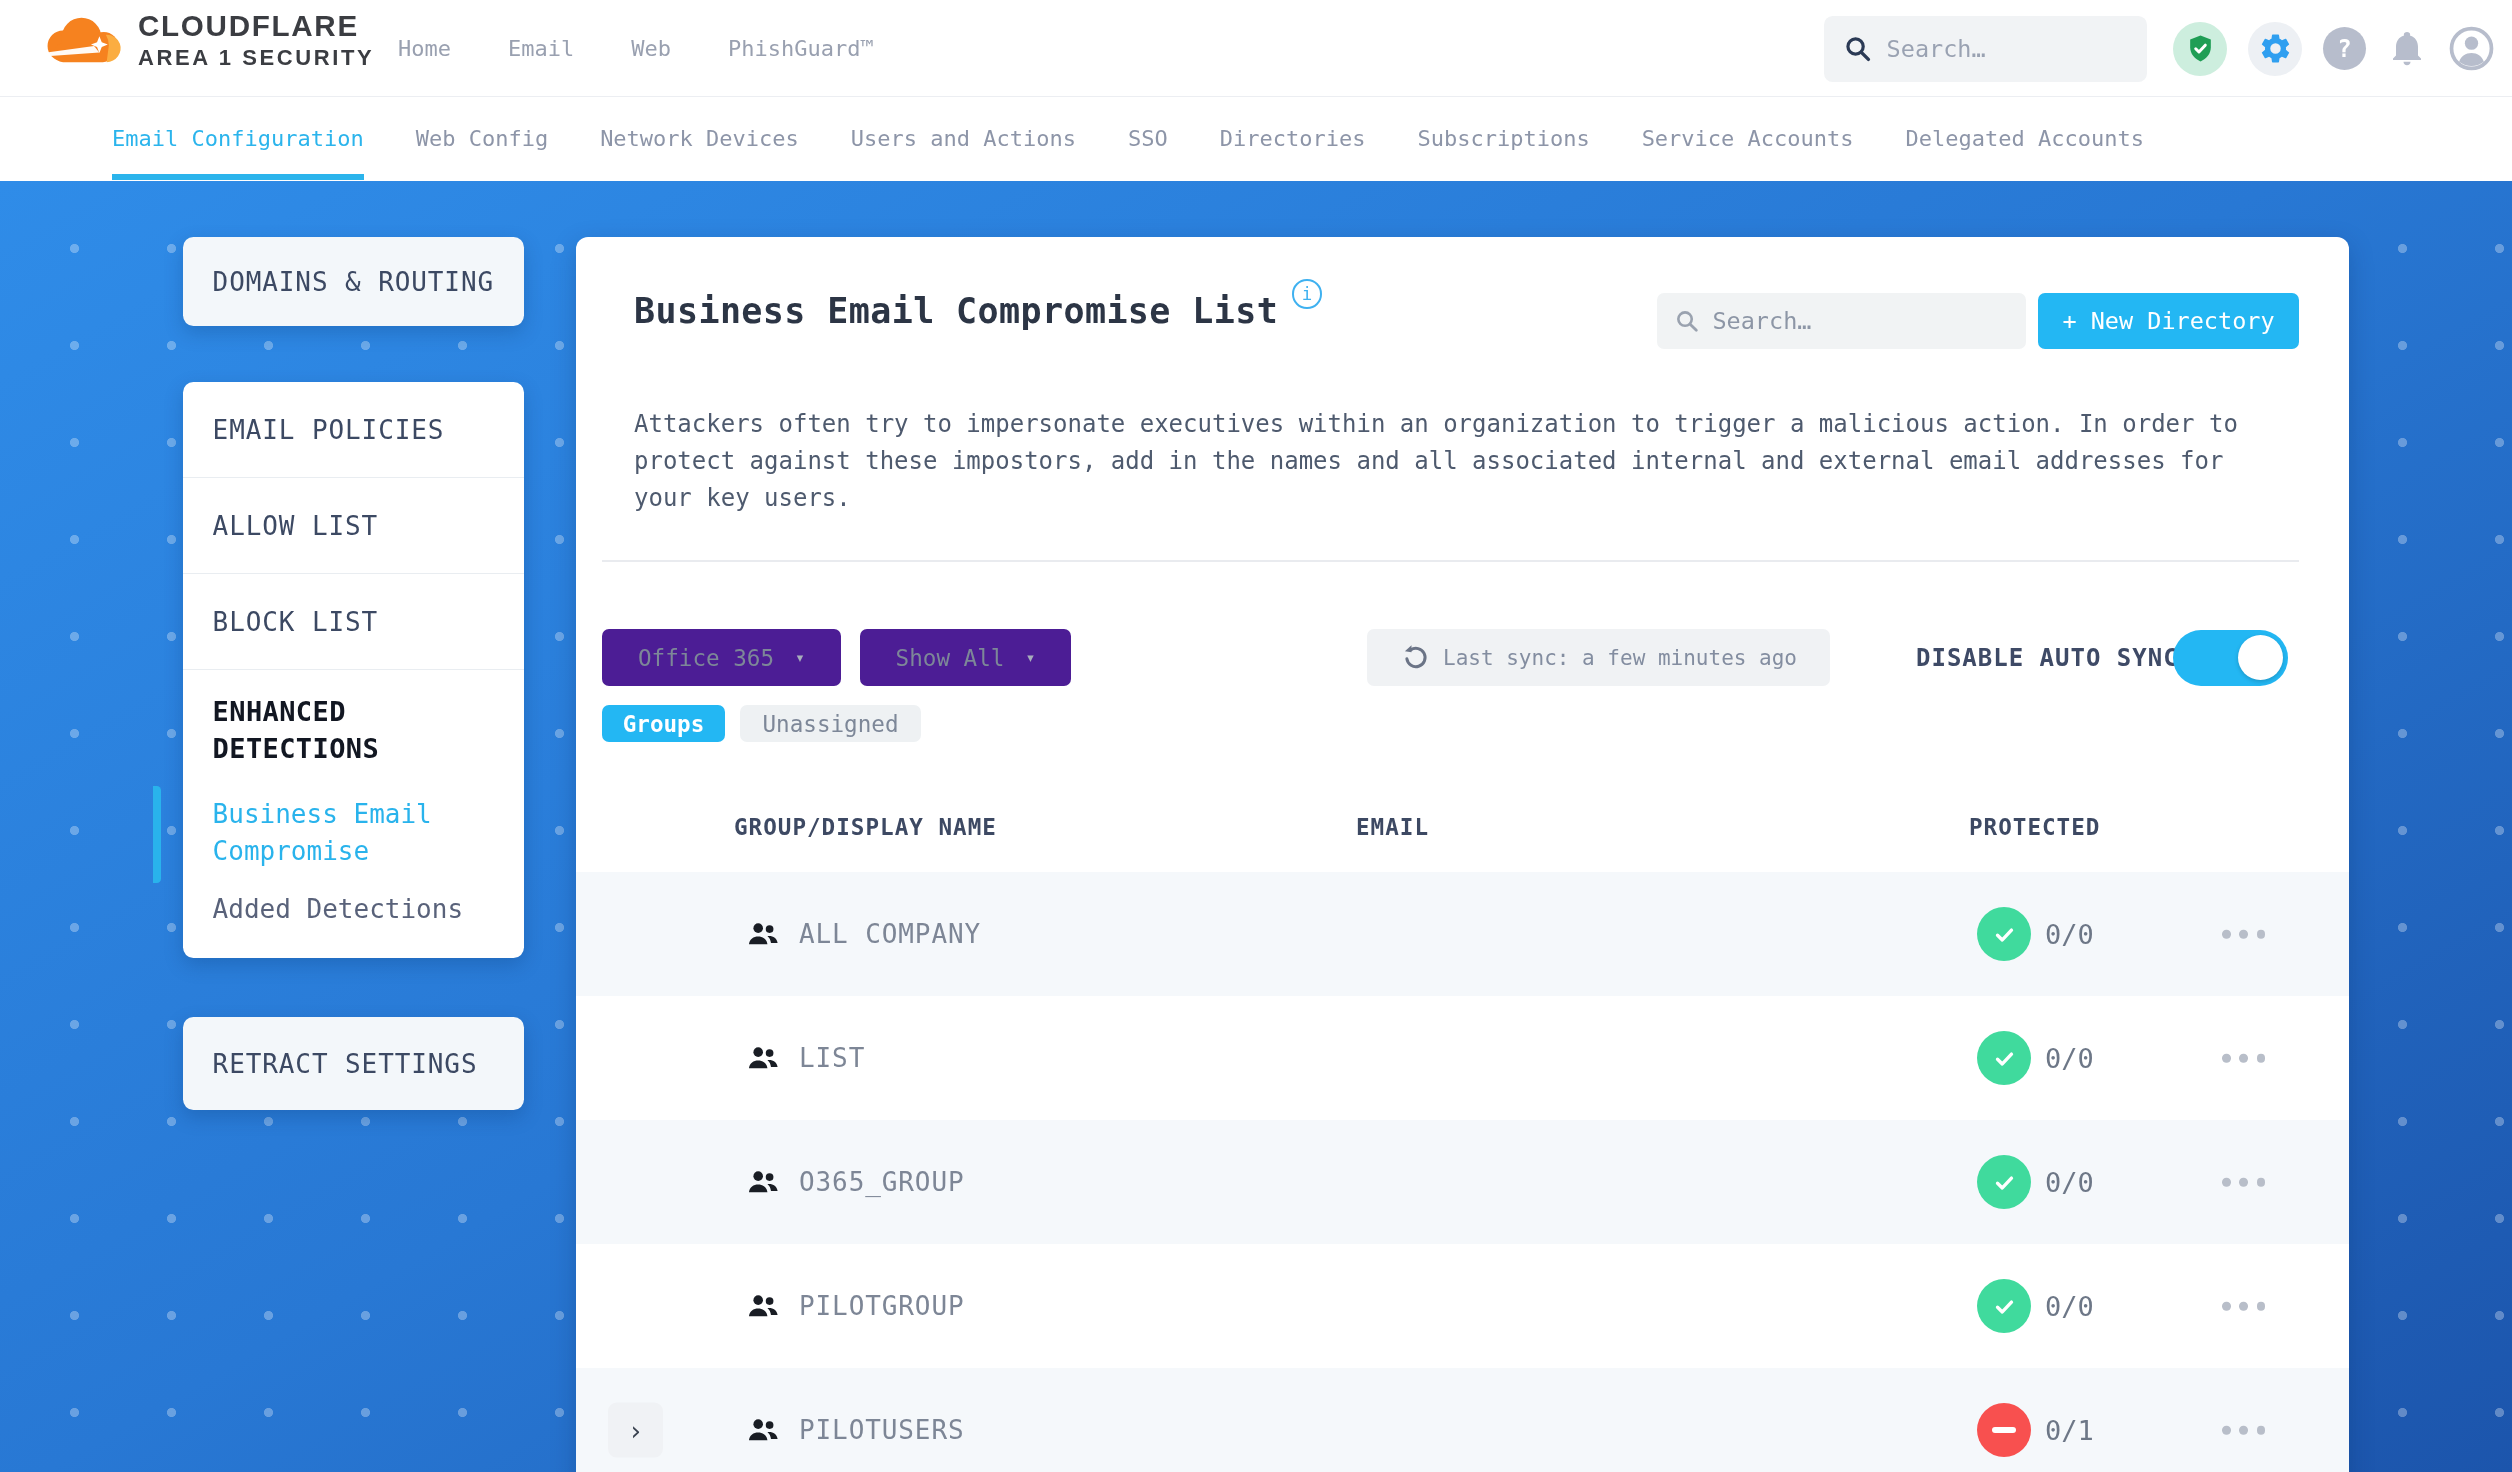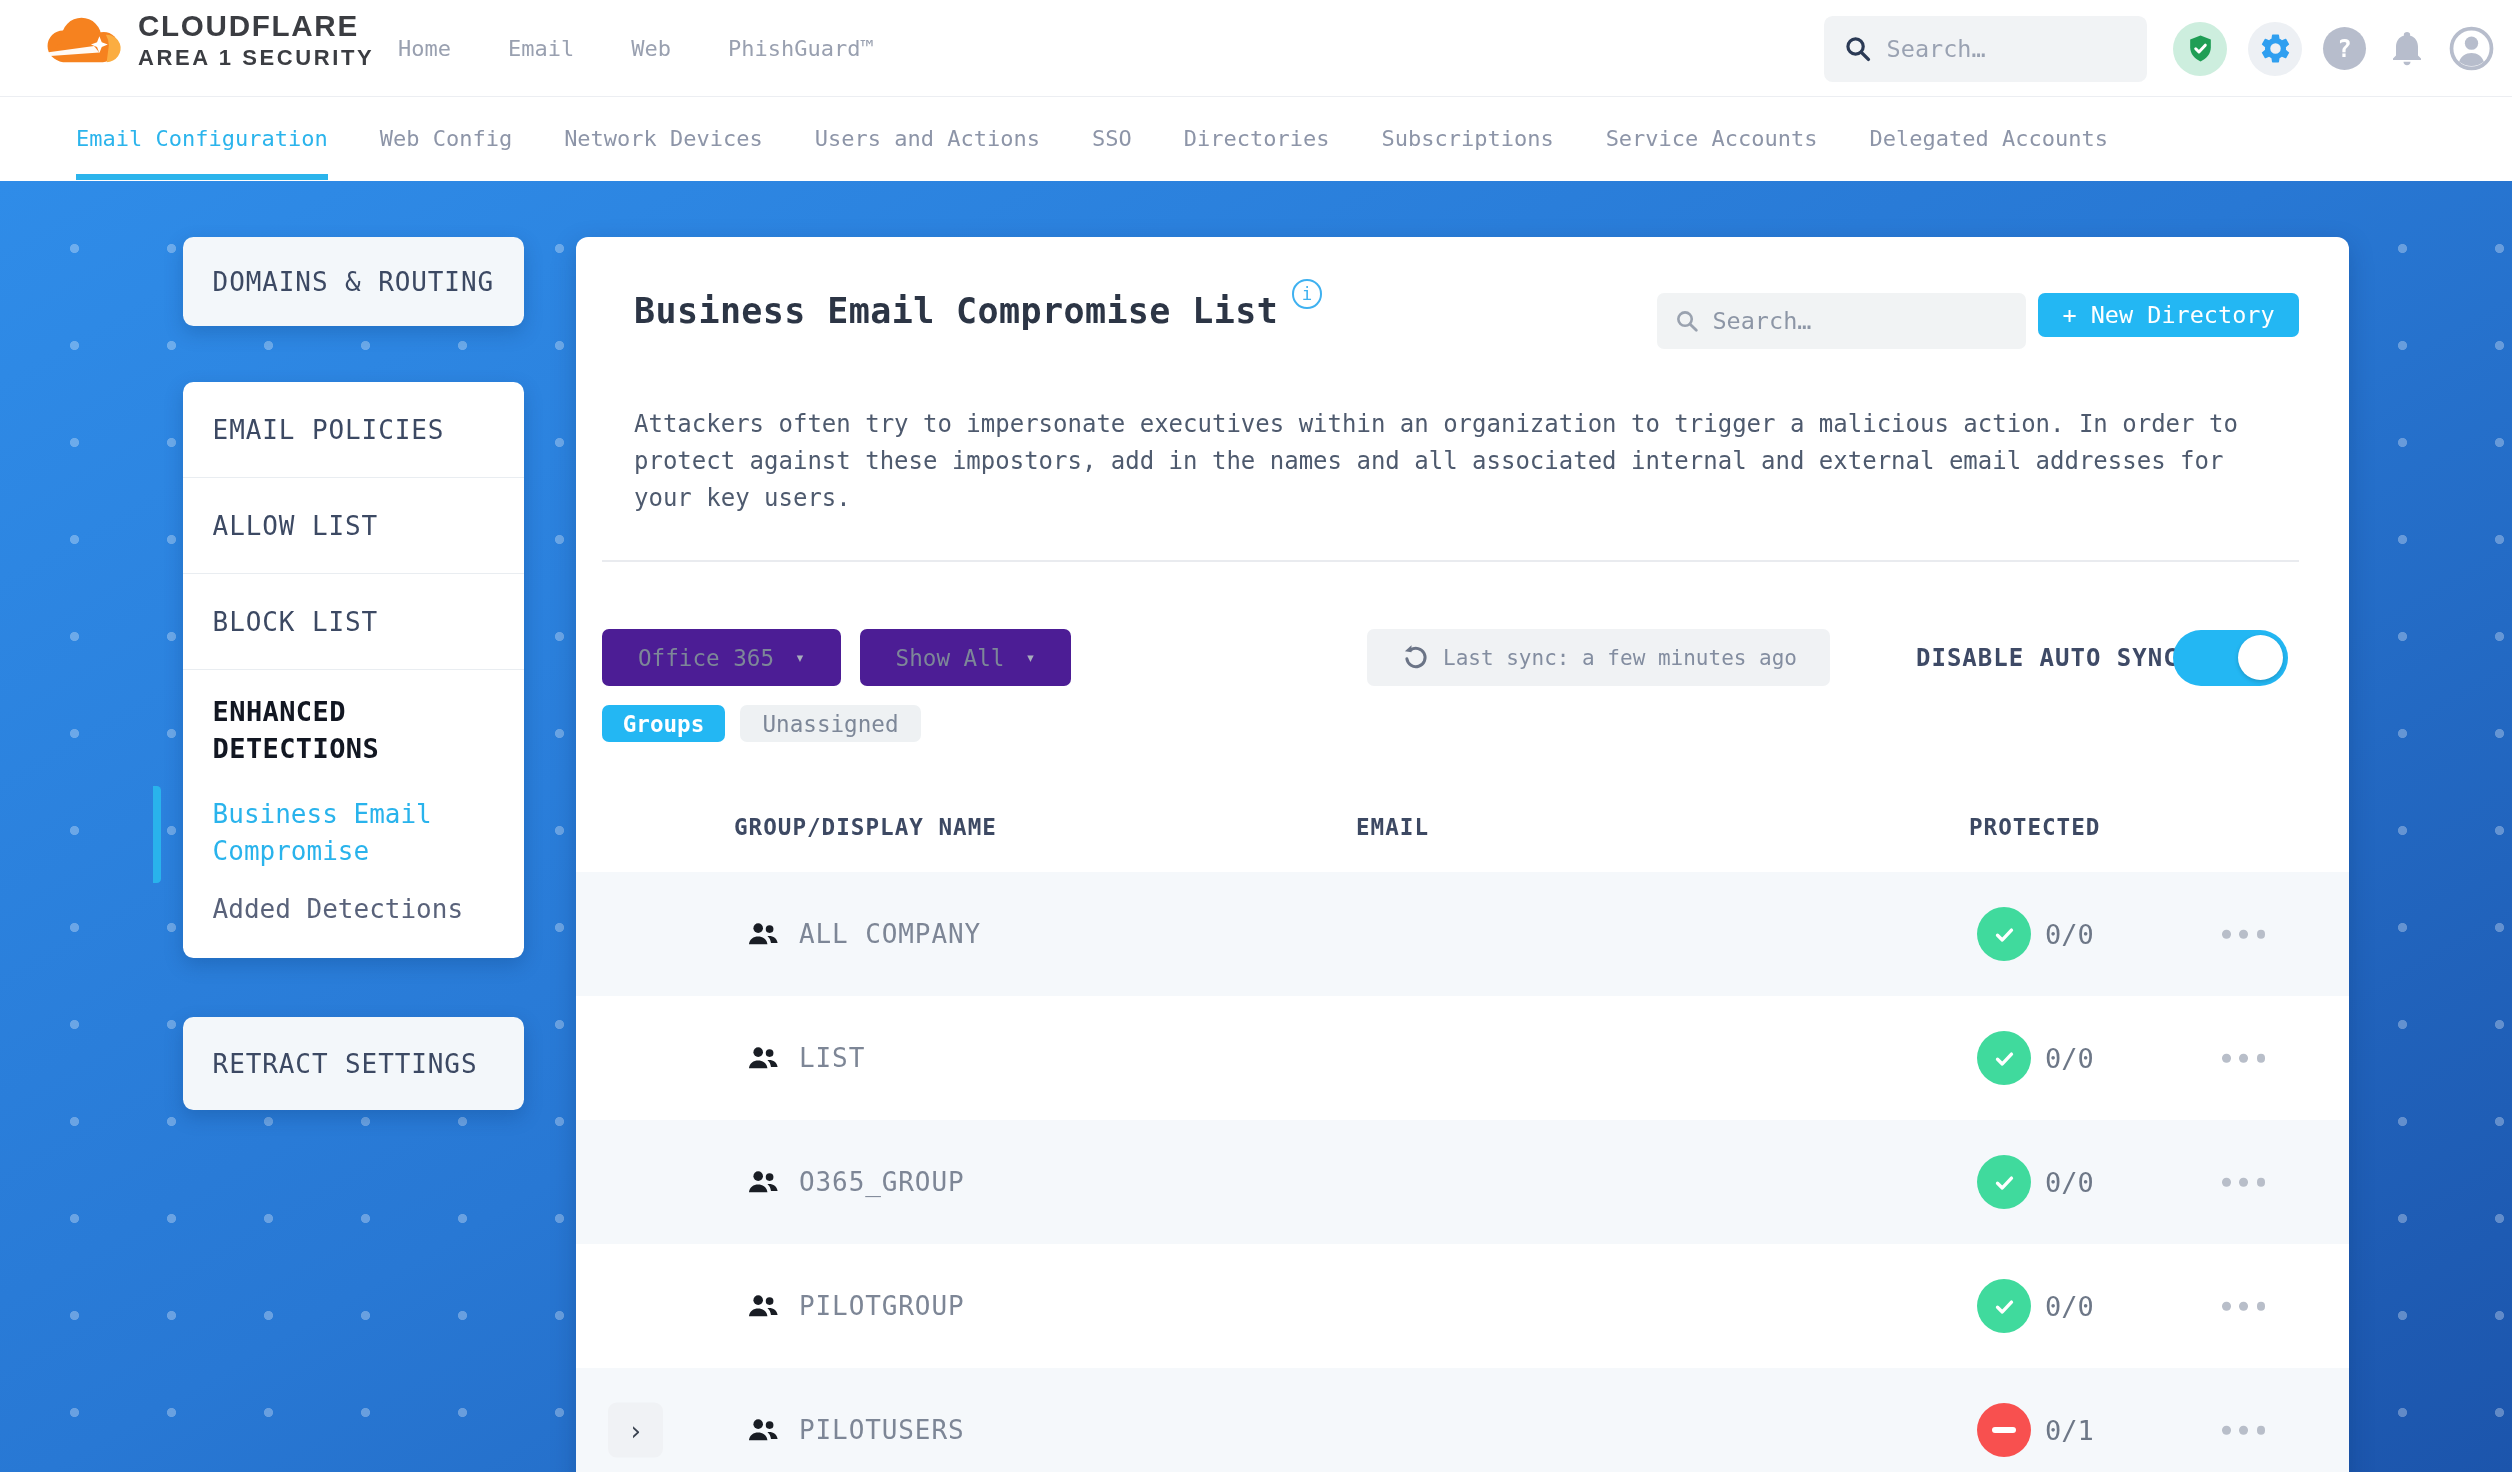--- a/index.html
+++ b/index.html
@@ -31,21 +31,21 @@
   .ic-badge { width:54px; height:54px; border-radius:50%; display:flex;
               align-items:center; justify-content:center; cursor:pointer; }
   .ic-shield-bg { background:#cdeede; }
   .ic-gear-bg  { background:#edf0f4; }
   .ic-help { width:43px; height:43px; border-radius:50%; background:#b7bdcc; color:#fff;
              font-size:24px; font-weight:bold; display:flex; align-items:center;
              justify-content:center; cursor:pointer; }
 
   
   #subnav { position:absolute; left:0; top:97px; width:2512px; height:83px; background:#fff;
-            display:flex; align-items:center; padding-left:76px; gap:52px; z-index:5; }
+            display:flex; align-items:center; padding-left:112px; gap:52px; z-index:5; }
   .sn-item { font-size:22px; color:#8d95a8; height:83px; display:flex; align-items:center;
              position:relative; cursor:pointer; }
   .sn-item.active { color:#2bb4ec; }
   .sn-item.active::after { content:""; position:absolute; left:0; right:0; bottom:0;
              height:6px; background:#2bb4ec; }
 
   
   #canvas { position:absolute; left:0; top:181px; width:2512px; height:1292px;
             background-image:
               radial-gradient(circle, rgba(255,255,255,.30) 4.3px, transparent 4.8px),
@@ -82,21 +82,21 @@
             color:#3fb1f0; font-size:17.4px; display:flex; align-items:center;
             justify-content:center; margin-top:-12px; cursor:pointer; }
 
   .p-search { position:absolute; left:1081px; top:56px; width:369px; height:56px;
               background:#f1f3f4; border-radius:7px; display:flex; align-items:center;
               padding:0 17.4px; gap:12px; }
   .p-search input { border:0; outline:0; background:transparent; font-family:inherit;
               font-size:23.5px; color:#4a5366; width:278px; }
   .p-search input::placeholder { color:#8d96a6; }
 
-  .p-new-btn { position:absolute; left:1462px; top:56px; width:261px; height:44px;
+  .p-new-btn { position:absolute; left:1462px; top:56px; width:261px; height:56px;
                background:#23b7f3; border-radius:7px; color:#fff; font-size:23.5px;
                display:flex; align-items:center; justify-content:center; cursor:pointer; }
 
   .p-desc { position:absolute; left:58px; top:169px; width:1656px; font-size:24px;
             line-height:37px; color:#4e5a6e; }
   .p-divider { position:absolute; left:26px; top:323px; width:1697px; height:1.7px;
                background:#e9ebef; }
 
   .pill { position:absolute; top:392px; height:57px; border-radius:7px; background:#4c1d95;
           display:flex; align-items:center; justify-content:center; gap:21px;

